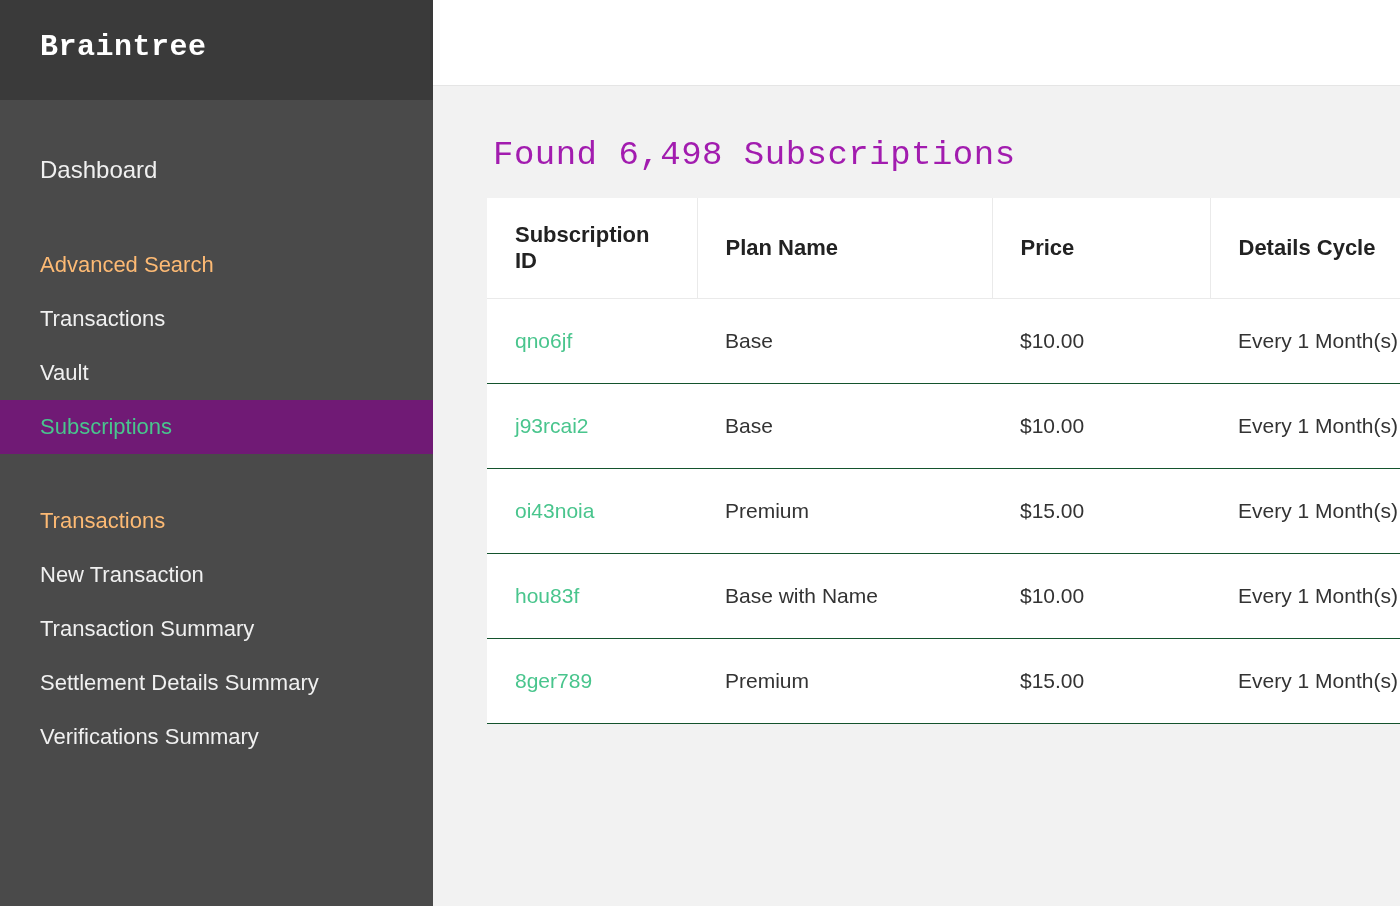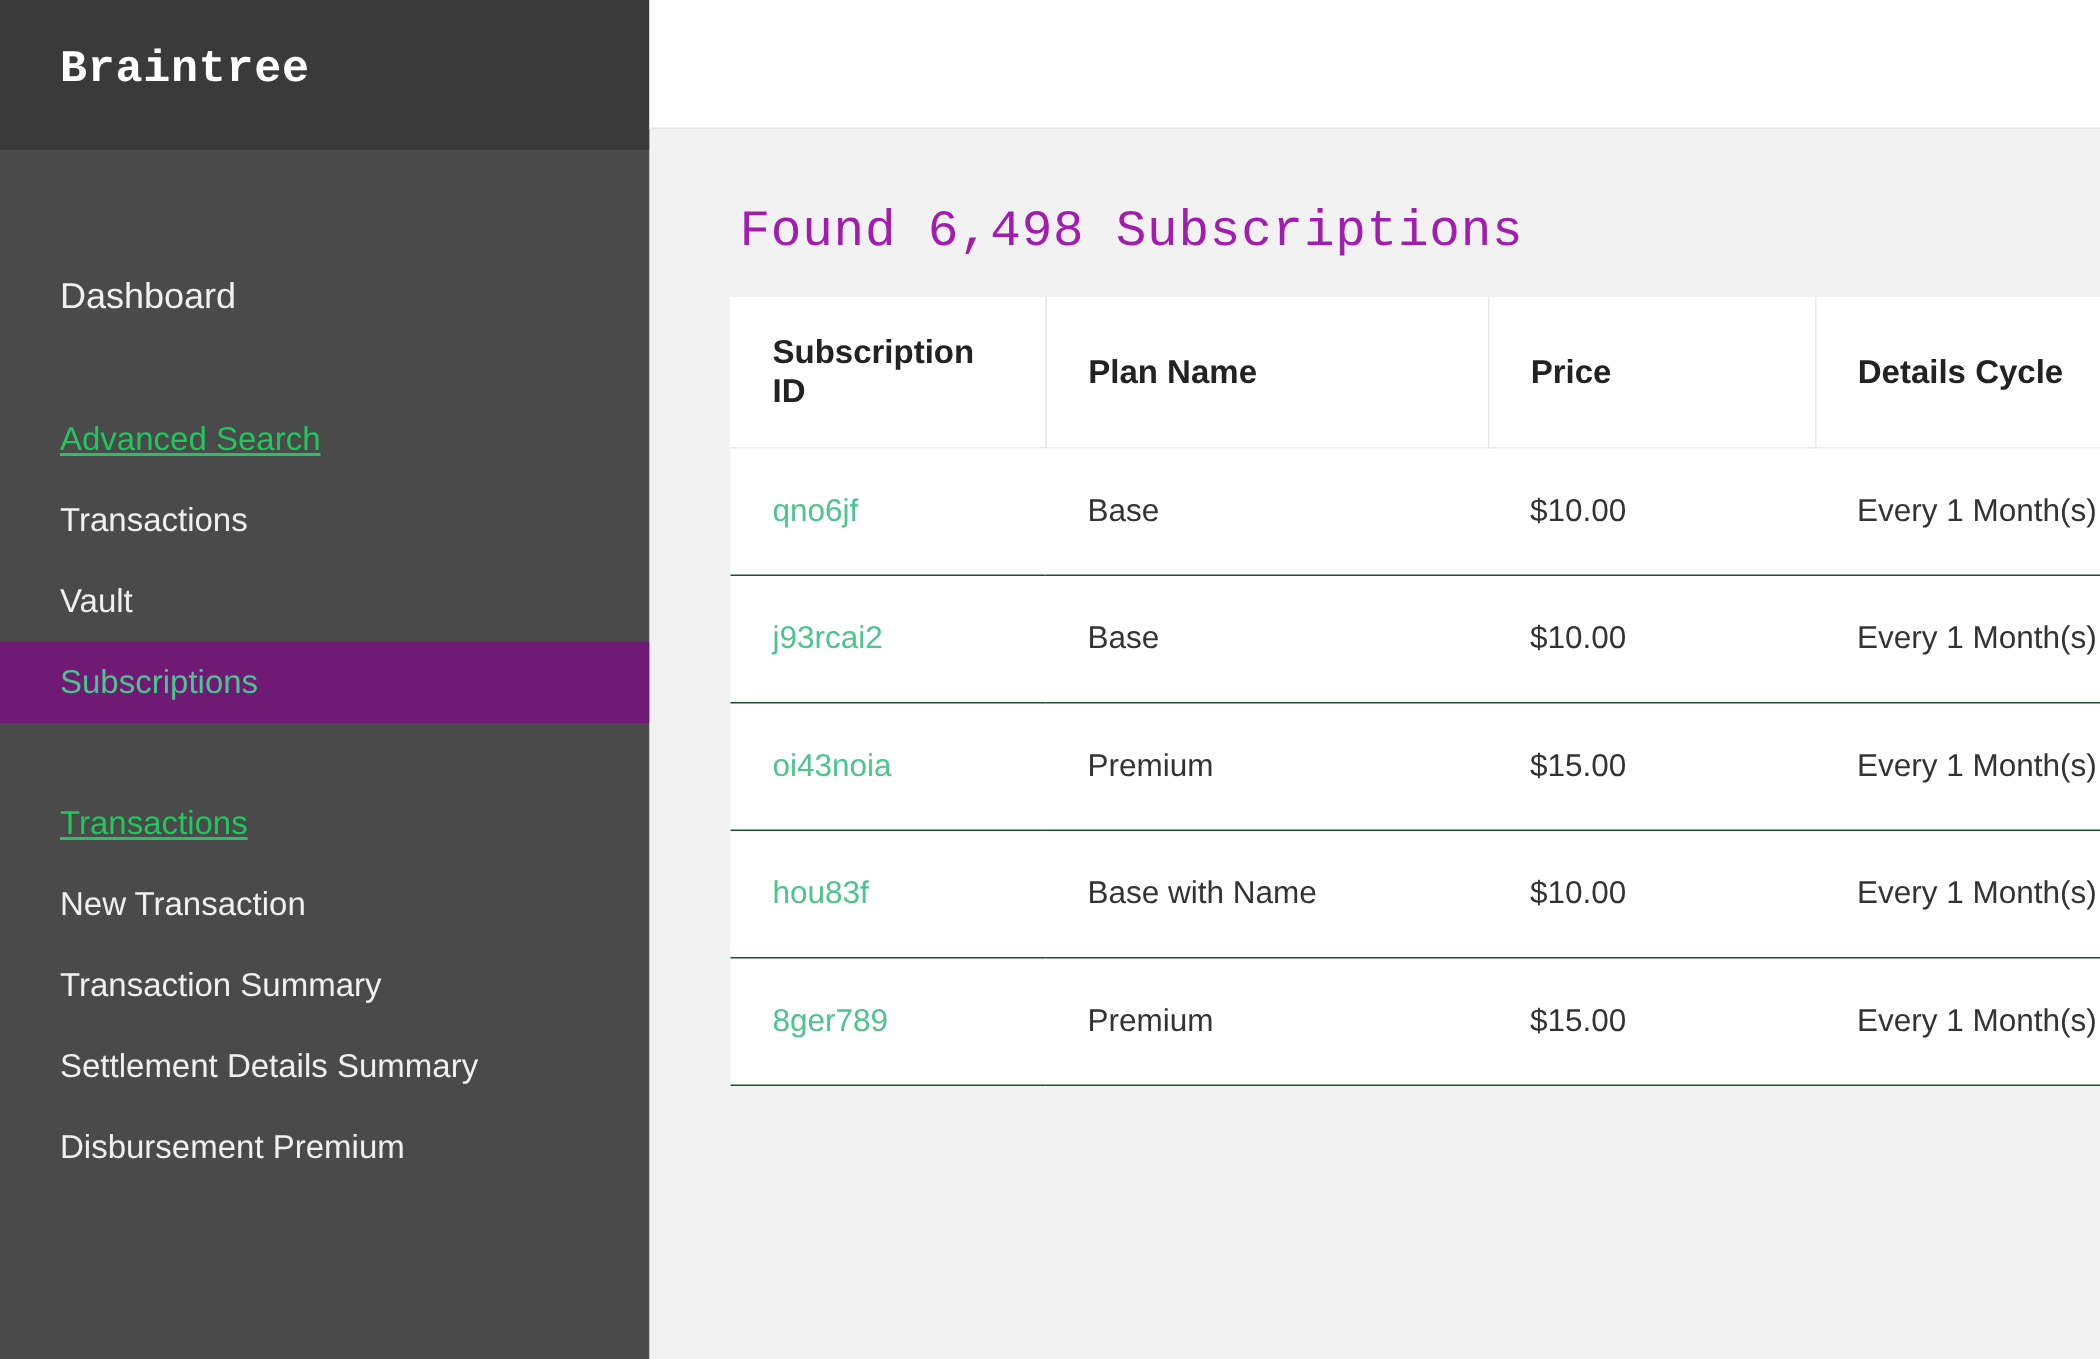--- a/index.html
+++ b/index.html
@@ -24,37 +24,36 @@
       padding: 30px 40px 36px 40px;
     }
     .brand {
       font-family: "Courier New", Courier, monospace;
       font-size: 30px;
       font-weight: bold;
       letter-spacing: 0.5px;
       color: #fff;
     }
     .sidebar-body {
-      padding-top: 70px;
+      padding-top: 42px;
       flex: 1;
     }
     .nav-item, .nav-section {
       padding: 14px 40px;
       font-size: 22px;
       cursor: pointer;
     }
     .nav-item {
       color: #f0f0f0;
     }
     .nav-section {
-      color: #22c55e;
+      color: #fdba74;
       cursor: default;
       margin-top: 40px;
       font-size: 22px;
-      text-decoration: underline;
     }
     .nav-section.first {
       margin-top: 0;
     }
     .nav-item.dashboard {
       font-size: 24px;
       padding-bottom: 18px;
     }
     .nav-item.active {
       background: #701a75;
@@ -148,21 +147,21 @@
     <div class="nav-item">
       <span>New Transaction</span>
     </div>
     <div class="nav-item">
       <span>Transaction Summary</span>
     </div>
     <div class="nav-item">
       <span>Settlement Details Summary</span>
     </div>
     <div class="nav-item">
-      <span>Disbursement Premium</span>
+      <span>Verifications Summary</span>
     </div>
   </div>
 </aside>
 
 <main class="main">
   <div class="topbar"></div>
   <div class="content">
     <h1 class="page-title">Found 6,498 Subscriptions</h1>
     <table class="table">
       <thead>

